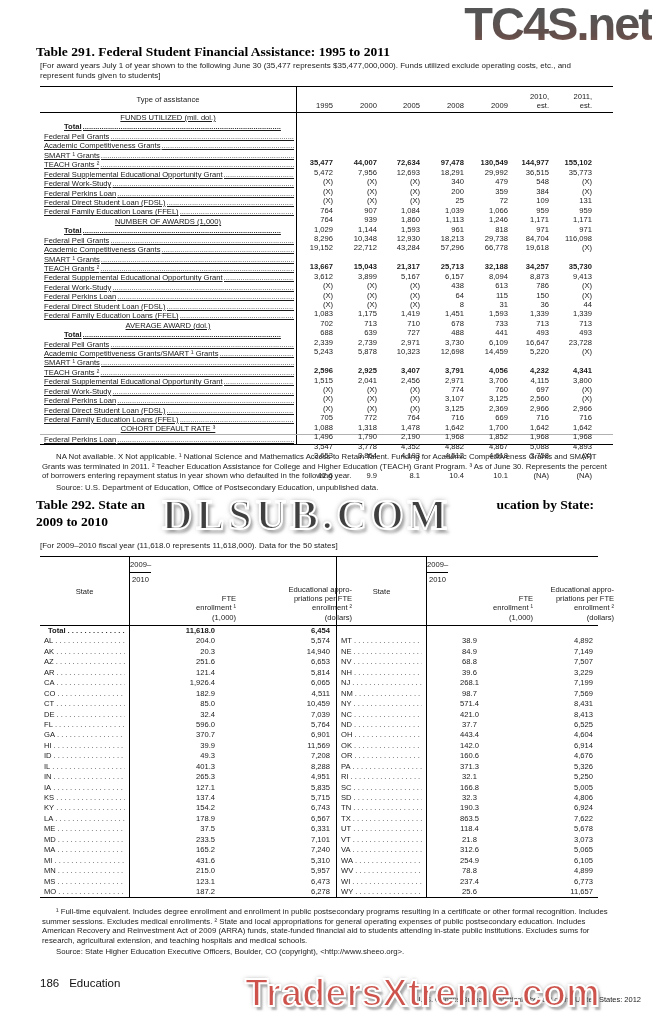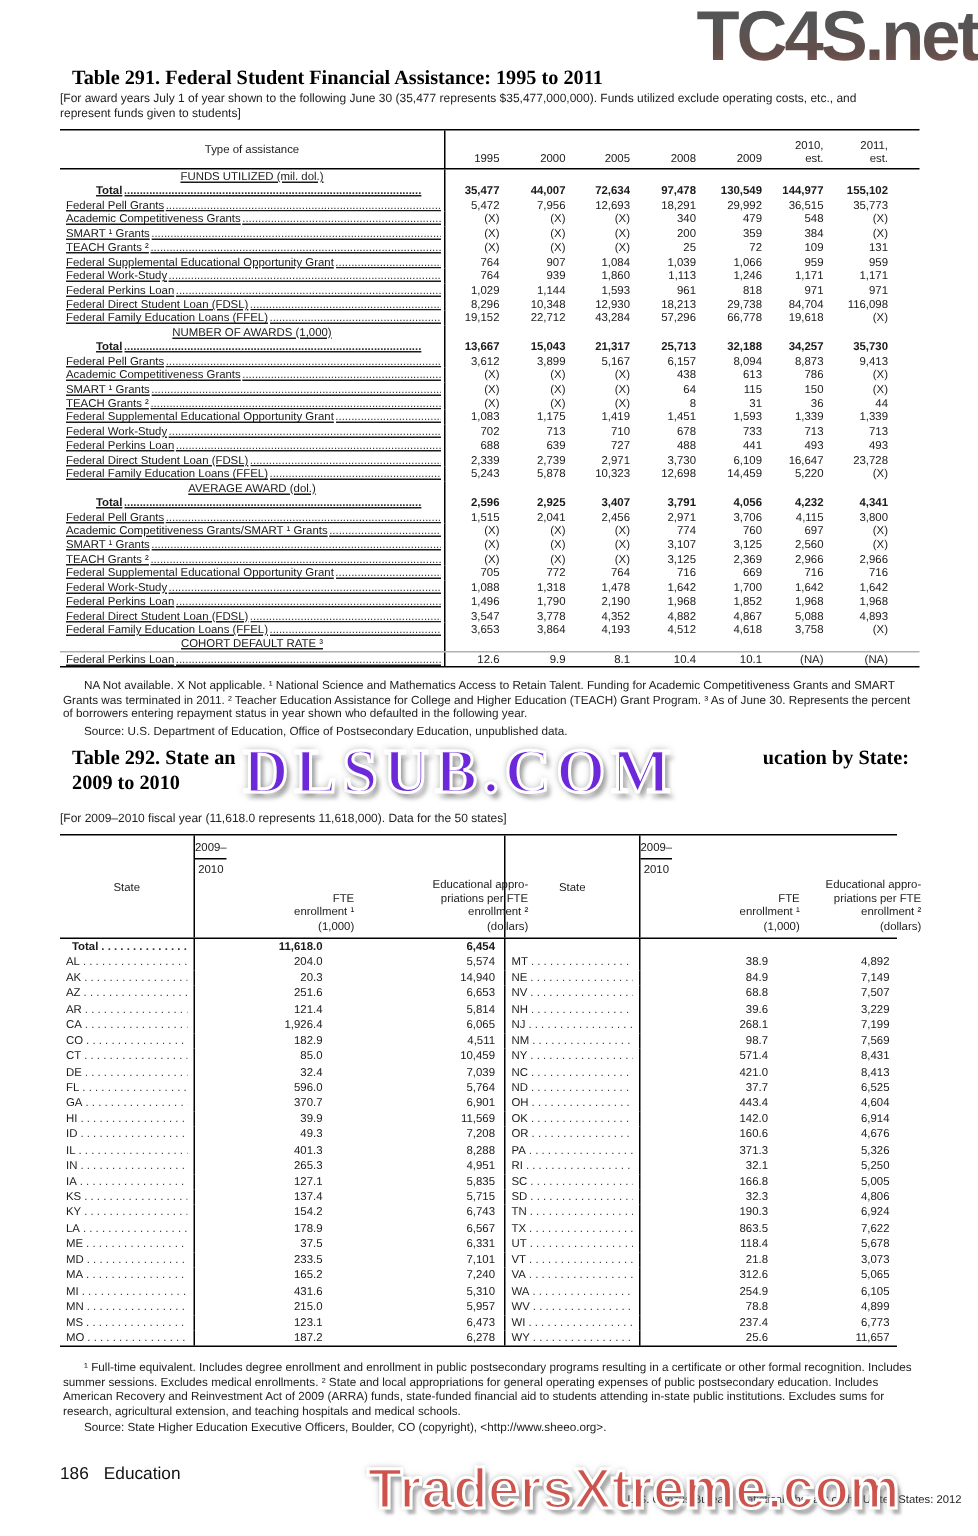--- a/index.html
+++ b/index.html
@@ -1,36 +1,36 @@
 <!DOCTYPE html>
 <html><head>
 <meta charset="utf-8">
 <style>
   html,body{margin:0;padding:0;background:#888;}
   .page{position:relative;width:652px;height:1024px;background:#fff;overflow:hidden;
         font-family:"Liberation Sans",sans-serif;color:#1a1a1a;}
   
-  .ttl{position:absolute;left:48px;font-family:"Liberation Serif",serif;font-weight:bold;
+  .ttl{position:absolute;left:36px;font-family:"Liberation Serif",serif;font-weight:bold;
        font-size:13.5px;color:#000;line-height:16.5px;}
   .note{position:absolute;left:40px;font-size:8px;color:#222;line-height:10px;}
   .fnote{position:absolute;left:40px;width:574px;font-size:7.8px;line-height:9.6px;color:#1c1c1c;}
   .fnote p{margin:2px;text-indent:14px;}
   
   .t291{position:absolute;left:40px;top:86px;width:573px;font-size:7.6px;}
   .t291-head{display:flex;height:27px;border-top:1.5px solid #000;border-bottom:1px solid #000;box-sizing:border-box;}
   .t291-lab-h{width:257px;border-right:1px solid #000;display:flex;align-items:center;justify-content:center;box-sizing:border-box;}
   .t291-years{display:flex;align-items:flex-end;padding:0 21px 2px 0;box-sizing:border-box;}
   .yh{display:block;white-space:pre-line;text-align:right;}
   .t291-bodywrap{border-bottom:1.5px solid #000;}
   .r291{display:flex;height:9.45px;line-height:9.45px;}
   .lab291{width:257px;border-right:1px solid #000;display:flex;padding-left:4px;box-sizing:border-box;text-decoration:underline;}
   .seclab{display:block;padding-left:0;text-align:center;}
   .r291.bold{font-weight:bold;}
   .r291.bold .lab291{padding-left:24px;}
-  .vals291{display:flex;padding-right:21px;box-sizing:border-box;}
+  .vals291{display:flex;padding-right:21px;box-sizing:border-box;margin-top:36px;}
   .c{display:block;text-align:right;}
   .c0{width:36px}.c1{width:44px}.c2{width:43px}.c3{width:44px}.c4{width:44px}.c5{width:41px}.c6{width:43px}
   .leader{flex:1;overflow:hidden;white-space:nowrap;margin:0 2px 0 1px;color:#333;}
   .leader::after{content:"..............................................................................................";}
   .cohort-head{border-bottom:1px solid #b0b0b0;}
   
   .t292{position:absolute;left:40px;top:556px;width:558px;font-size:7.6px;}
   .t292-head{display:flex;height:70px;border-top:1.5px solid #000;border-bottom:1px solid #000;box-sizing:border-box;}
   .h-state{width:90px;border-right:1px solid #000;display:flex;align-items:center;justify-content:center;box-sizing:border-box;}
   .h-group{display:flex;flex-direction:row;box-sizing:border-box;}
@@ -42,36 +42,36 @@
   .happr{text-align:right;white-space:pre-line;line-height:9.3px;box-sizing:border-box;}
   .gl .happr{width:122px;padding-right:6px;}
   .gr .happr{width:86px;padding-right:5px;}
   .t292-bodywrap{border-bottom:1.5px solid #000;}
   .r292{display:flex;height:10.45px;line-height:10.45px;}
   .r292.bold{font-weight:bold;}
   .r292 .st{width:90px;border-right:1px solid #000;display:flex;padding-left:4px;box-sizing:border-box;}
   .r292.bold .st{padding-left:8px;}
   .v1{width:85px;text-align:right;}
   .v2{width:122px;text-align:right;border-right:1px solid #000;padding-right:6px;box-sizing:border-box;}
-  .v3{width:85px;text-align:right;}
+  .v3{width:85px;text-align:center;}
   .v4{width:86px;text-align:right;padding-right:5px;box-sizing:border-box;}
   .leader2{flex:1;overflow:hidden;white-space:nowrap;margin:0 4px 0 2px;color:#333;}
   .leader2::after{content:". . . . . . . . . . . . . . . . . . . . . . . . . . ";}
   
   .pgfoot{position:absolute;left:40px;top:977px;font-size:11.5px;color:#111;}
   .pgfoot .pg{margin-right:10px;}
   .credit{position:absolute;right:11px;top:995px;font-size:7.5px;color:#222;}
   
   .wm-top{position:absolute;top:-4px;right:0px;font-weight:bold;font-size:47px;letter-spacing:-2px;
           font-family:"Liberation Sans",sans-serif;
           background:linear-gradient(180deg,#494949 35%,#58413d 72%,#8a564b 100%);
           -webkit-background-clip:text;background-clip:text;color:transparent;
           opacity:.93;filter:blur(.3px);z-index:9;}
   .wm-mid{position:absolute;left:162px;top:491px;font-weight:bold;font-size:42px;letter-spacing:4px;
-          font-family:"Liberation Serif",serif;color:#6d28d9;-webkit-text-stroke:2px #fff;
+          font-family:"Liberation Serif",serif;color:#404040;-webkit-text-stroke:2px #fff;
           text-shadow:0 0 5px rgba(125,125,125,.85),3px 4px 3px rgba(110,110,110,.55);z-index:9;}
   .wm-bot{position:absolute;left:245px;top:972px;font-weight:bold;font-size:38px;letter-spacing:0px;
           font-family:"Liberation Sans",sans-serif;color:#cd534c;-webkit-text-stroke:2px #fff;
           text-shadow:0 0 4px rgba(120,120,120,.75),3px 4px 2px rgba(110,110,110,.5);z-index:9;}
 </style>
 </head>
 <body>
 
 <div class="page">
 

